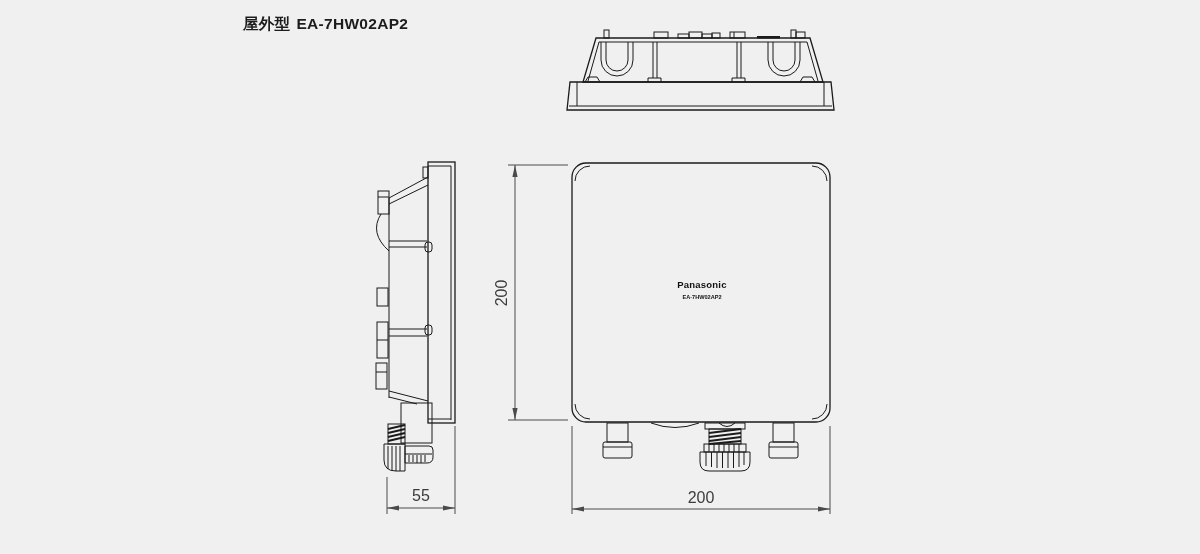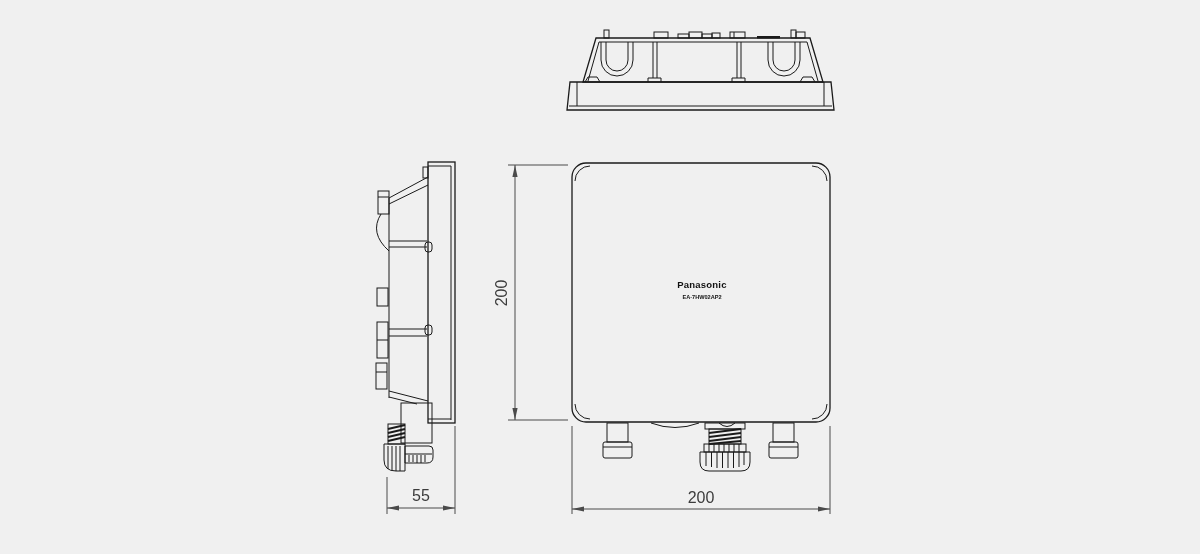--- a/index.html
+++ b/index.html
@@ -44,20 +44,23 @@
     font-size:5.6px;
     font-weight:bold;
     fill:#111;
   }
 </style>
 </head>
 <body>
 
 <div class="stage">
 
+  <div class="title">
+    <span>屋外型</span><span class="model">EA-7HW02AP2</span>
+  </div>
 
   <svg width="1200" height="554" viewBox="0 0 1200 554">
 
     <g>
 
       <path class="ln-thick" d="M570,82 L831,82 L834,110 L567,110 Z"></path>
       <path class="ln" d="M577,82 V106 M824,82 V106 M569,106 H832"></path>
       <path class="ln" d="M585,82 L588,77 L597,77 L600,82 M800,82 L803,77 L812,77 L815,82"></path>
 
       <path class="ln-thick" d="M596,38 L810,38 L823,82 L583,82 Z"></path>

